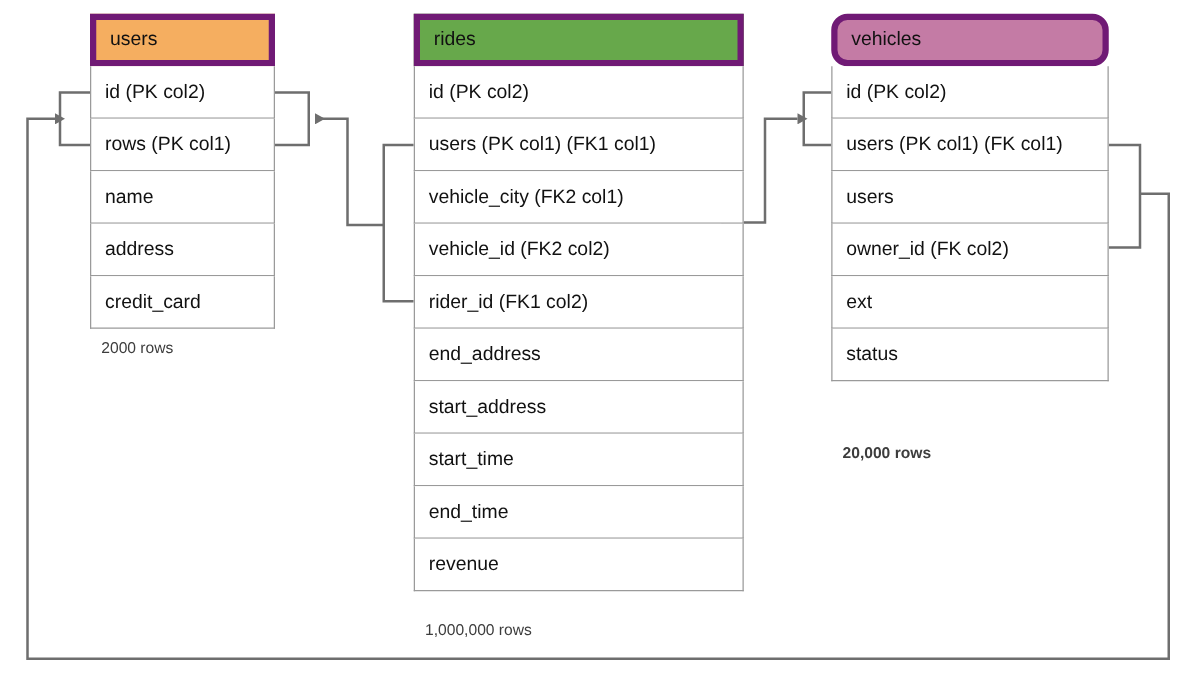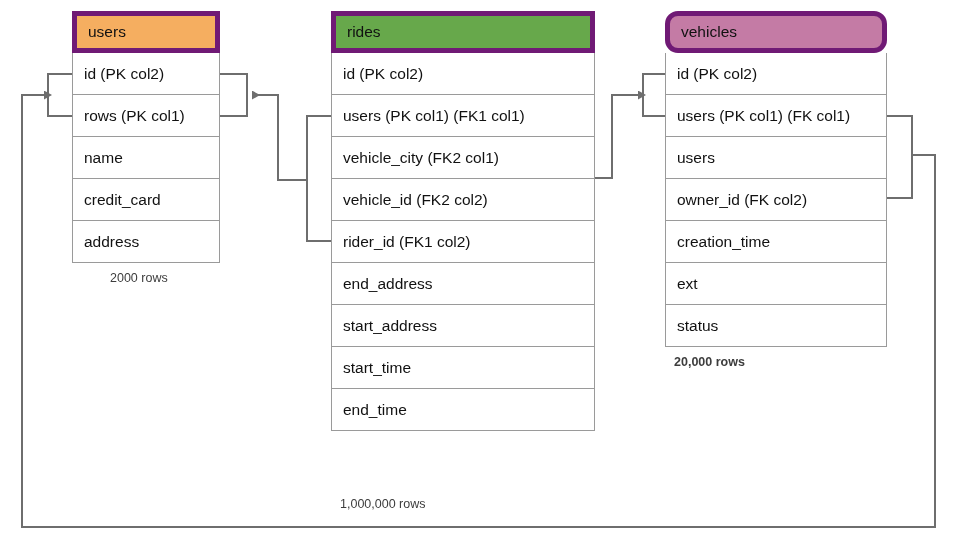--- a/index.html
+++ b/index.html
@@ -106,26 +106,26 @@
     <div class="ent-row">
       <span>id (PK col2)</span>
     </div>
     <div class="ent-row">
       <span>rows (PK col1)</span>
     </div>
     <div class="ent-row">
       <span>name</span>
     </div>
     <div class="ent-row">
+      <span>address</span>
+    </div>
+    <div class="ent-row">
       <span>credit_card</span>
     </div>
-    <div class="ent-row">
-      <span>address</span>
-    </div>
-    <div class="ent-count" style="top:260px;left:9px;margin-left:29px;">2000 rows</div>
+    <div class="ent-count" style="top:260px;left:9px;">2000 rows</div>
   </div>
 
   <div class="entity" style="left:331px;top:11px;width:264px;">
     <div class="ent-header" style="background:#67A84B;">
       <span>rides</span>
     </div>
     <div class="ent-row">
       <span>id (PK col2)</span>
     </div>
     <div class="ent-row">
@@ -145,43 +145,43 @@
     </div>
     <div class="ent-row">
       <span>start_address</span>
     </div>
     <div class="ent-row">
       <span>start_time</span>
     </div>
     <div class="ent-row">
       <span>end_time</span>
     </div>
+    <div class="ent-row">
+      <span>revenue</span>
+    </div>
     <div class="ent-count" style="top:486px;left:9px;">1,000,000 rows</div>
   </div>
 
   <div class="entity" style="left:665px;top:11px;width:222px;">
     <div class="ent-header" style="background:#C47BA5;border-radius:13px;">
       <span>vehicles</span>
     </div>
     <div class="ent-row">
       <span>id (PK col2)</span>
     </div>
     <div class="ent-row">
       <span>users (PK col1) (FK col1)</span>
     </div>
     <div class="ent-row">
       <span>users</span>
     </div>
     <div class="ent-row">
       <span>owner_id (FK col2)</span>
     </div>
     <div class="ent-row">
-      <span>creation_time</span>
-    </div>
-    <div class="ent-row">
       <span>ext</span>
     </div>
     <div class="ent-row">
       <span>status</span>
     </div>
     <div class="ent-count" style="top:344px;left:9px;font-weight:bold;">20,000 rows</div>
   </div>
 
 </div>
 

